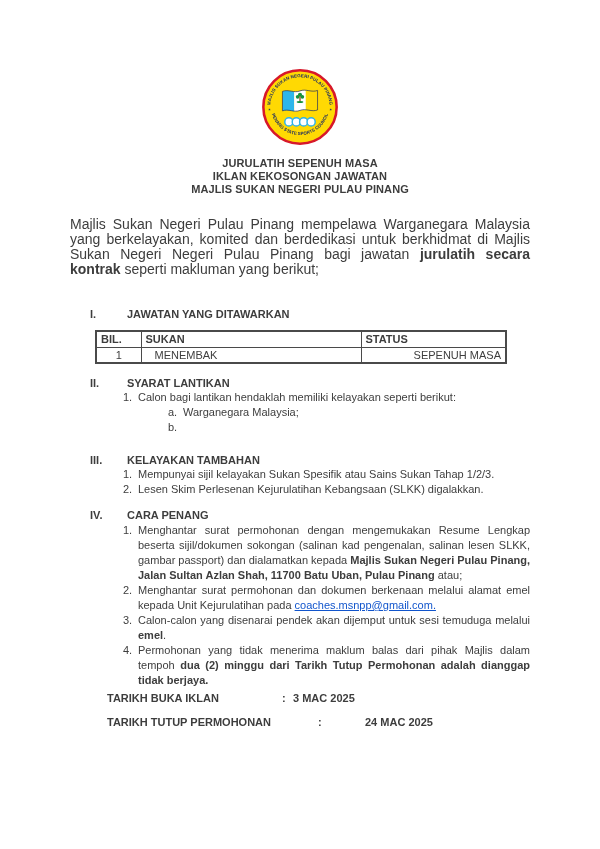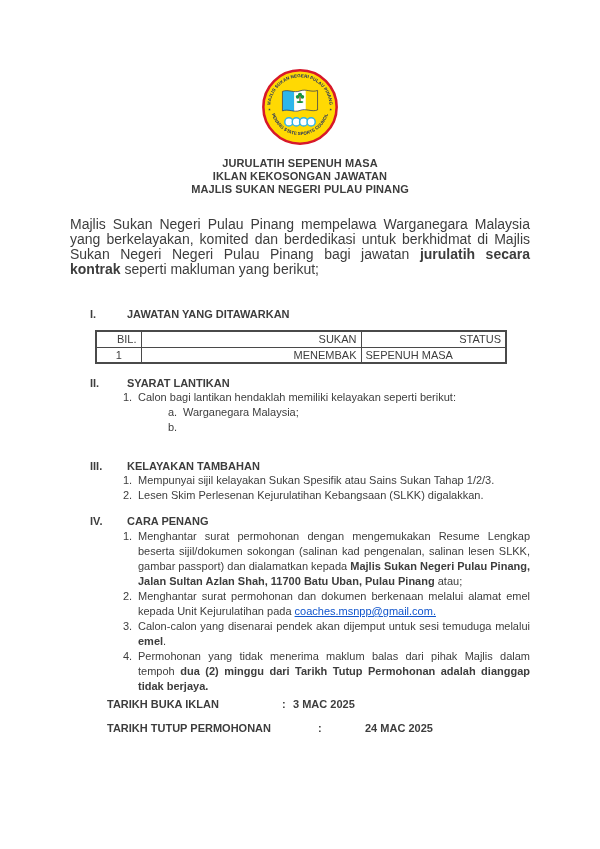--- a/index.html
+++ b/index.html
@@ -17,30 +17,30 @@
   .title { margin-top:11px; text-align:center; font-size:11px; font-weight:700; line-height:13px; letter-spacing:0.1px; }
 
   .intro { margin-top:21px; font-size:14px; line-height:15px; text-align:justify; }
 
   .sec-row { display:flex; font-size:11px; font-weight:700; line-height:14px; }
   .sec-num { margin-left:20px; width:37px; flex:0 0 37px; }
   .sec-head { flex:1; }
 
   .sec-i   { margin-top:30px; }
   .sec-ii  { margin-top:12px; }
-  .sec-iii { margin-top:24px; }
+  .sec-iii { margin-top:18px; }
   .sec-iv  { margin-top:11px; }
   .sec-iv .sec-row { line-height:15px; }
 
   table { margin:9px 0 0 25px; width:410px; border-collapse:collapse; table-layout:fixed; border:2px solid #4a4a4a; }
   th, td { border:1px solid #4a4a4a; font-size:11px; height:16px; padding:0 4px; vertical-align:middle; }
-  th { font-weight:400; text-align:right;margin-top:24px; }
+  th { font-weight:700; text-align:left;margin-top:24px; }
   td.c0 { width:45px; text-align:center; }
-  td.c1 { width:220px; text-align:right; padding-left:19px; }
-  td.c2 { width:145px; text-align:left; }
+  td.c1 { width:220px; text-align:left; padding-left:13px; }
+  td.c2 { width:145px; text-align:right; }
   col.w0 { width:45px; } col.w1 { width:220px; } col.w2 { width:145px; }
 
   .list { margin-top:0; }
   .li { display:flex; font-size:11px; line-height:15px; }
   .li-num { margin-left:53px; flex:0 0 15px; }
   .li.sub .li-num { margin-left:98px; }
   .li-text { flex:1; text-align:justify; }
   .b { font-weight:700; }
   a.link { color:#1155cc; text-decoration:underline; cursor:pointer; }
 

